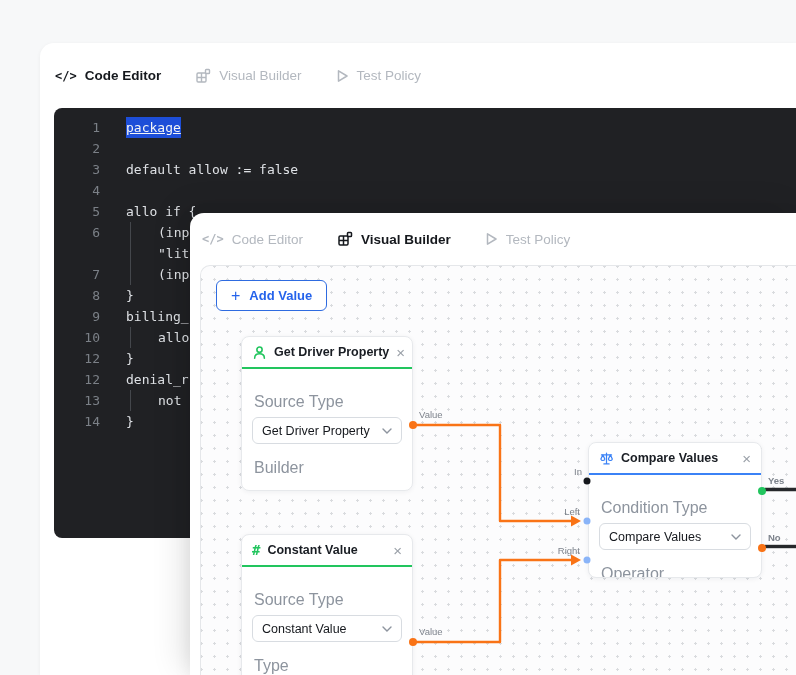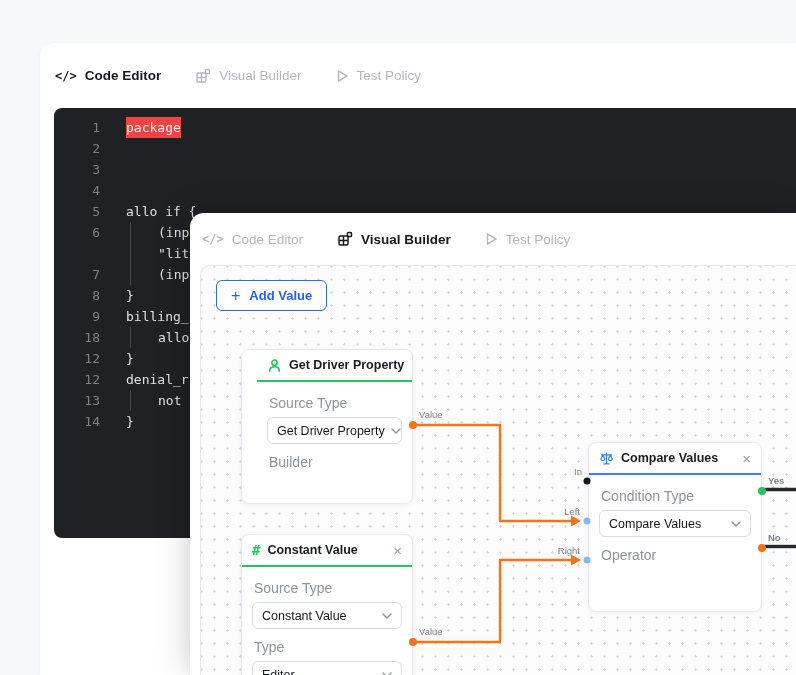--- a/index.html
+++ b/index.html
@@ -20,21 +20,21 @@
 
   
   .code-editor { position:absolute; left:14px; top:65px; right:0; height:430px;
     background:#202124; border-radius:8px 0 0 8px; padding-top:9px; overflow:hidden; }
   .cl { display:flex; height:21px; line-height:21px;
     font-family:"DejaVu Sans Mono","Liberation Mono",monospace; font-size:13px; }
   .ln { flex:none; width:46px; text-align:right; color:#7b8087; }
   .ct { padding-left:26px; color:#dee1e5; white-space:pre; display:flex; align-items:stretch; }
   .guide { display:inline-block; width:28px; margin-left:4px;
     border-left:1px solid #44474c; height:21px; flex:none; }
-  .hl { background:#ef4444; color:#f4f5f6; }
+  .hl { background:#1d4ed8; color:#f4f5f6;text-decoration:underline; }
 
   
   .front-card { position:absolute; left:190px; top:213px; width:606px; height:462px;
     background:#ffffff; border-radius:14px 0 0 0;
     box-shadow:-10px -6px 30px rgba(0,0,0,.10), 0 4px 18px rgba(0,0,0,.08); }
   .front-card .tabbar { height:52px; padding-left:12px; }
 
   .canvas { position:absolute; left:10px; top:52px; width:596px; height:410px;
     border:1px solid #e5e7ea; border-right:none; border-bottom:none;
     border-radius:10px 0 0 0; overflow:hidden;
@@ -46,31 +46,31 @@
   .vb-btn { height:31px; padding:0 14px; background:#fff; border:1.5px solid #2e6be0;
     border-radius:6px; color:#2563eb; font-size:13px; font-weight:700;
     display:flex; align-items:center; gap:9px; cursor:pointer;
     font-family:"Liberation Sans",sans-serif; }
   .vb-btn .bico { display:inline-flex; align-items:center; }
   .plus-glyph { font-size:16px; font-weight:400; line-height:1; }
 
   
   .vb-block { position:absolute; background:#fff; border:1px solid #e7e9ec;
     border-radius:8px; box-shadow:0 1px 5px rgba(20,30,50,.06); z-index:4; overflow:hidden; }
-  .b1 { left:40px; top:83px;  width:172px; height:155px;padding-left:15px; }
+  .b1 { left:40px; top:70px;  width:172px; height:155px; }
   .b2 { left:40px; top:268px; width:172px; height:165px; }
-  .b3 { left:387px; top:176px; width:174px; height:170px; }
+  .b3 { left:387px; top:176px; width:174px; height:136px; }
   .vb-head { height:30px; display:flex; align-items:center; gap:7px; padding:0 10px; }
   .vb-icon { display:inline-flex; align-items:center; font-weight:700; }
   .hash-glyph { font-size:14px; font-weight:700; font-family:"DejaVu Sans Mono",monospace; }
   .vb-title { font-size:12.5px; font-weight:700; color:#191d23; white-space:nowrap; }
   .vb-close { margin-left:auto; color:#9aa0a8; font-size:15px; line-height:1; cursor:pointer; }
   .vb-underline { height:2px; width:100%; }
   .vb-body { padding:9px 10px 0 10px; }
-  .vb-label { font-size:14px; color:#8d949e; margin:4px 0 6px 2px; }
+  .vb-label { font-size:16px; color:#8d949e; margin:15px 0 6px 2px; }
   .vb-select { height:27px; border:1px solid #d8dce1; border-radius:6px; background:#fff;
     display:flex; align-items:center; justify-content:space-between; padding:0 9px;
     font-size:12.5px; color:#15181d; margin-bottom:10px; cursor:pointer; white-space:nowrap; }
   .vb-select .chev { flex:none; margin-left:6px; display:inline-flex; }
 
   .wires { position:absolute; inset:0; z-index:5; pointer-events:none; }
   .wires .port { pointer-events:auto; cursor:crosshair; }
   .plabel { font-size:9.5px; fill:#7d838c; font-family:"Liberation Sans",sans-serif; }
   .plabel.strong { font-weight:700; }
 </style>
@@ -110,20 +110,21 @@
           <div class="cl">
             <span class="ln">1</span>
             <span class="ct"><span class="hl">package</span></span>
           </div>
           <div class="cl">
             <span class="ln">2</span>
             <span class="ct"></span>
           </div>
           <div class="cl">
             <span class="ln">3</span>
+            <span class="ct"><span>default allow := false</span></span>
           </div>
           <div class="cl">
             <span class="ln">4</span>
             <span class="ct"></span>
           </div>
           <div class="cl">
             <span class="ln">5</span>
             <span class="ct"><span>allo if {</span></span>
           </div>
           <div class="cl">
@@ -140,21 +141,21 @@
           </div>
           <div class="cl">
             <span class="ln">8</span>
             <span class="ct"><span>}</span></span>
           </div>
           <div class="cl">
             <span class="ln">9</span>
             <span class="ct"><span>billing_</span></span>
           </div>
           <div class="cl">
-            <span class="ln">18</span>
+            <span class="ln">10</span>
             <span class="ct"><span class="guide"></span><span>allo</span></span>
           </div>
           <div class="cl">
             <span class="ln">12</span>
             <span class="ct"><span>}</span></span>
           </div>
           <div class="cl">
             <span class="ln">12</span>
             <span class="ct"><span>denial_r</span></span>
           </div>

